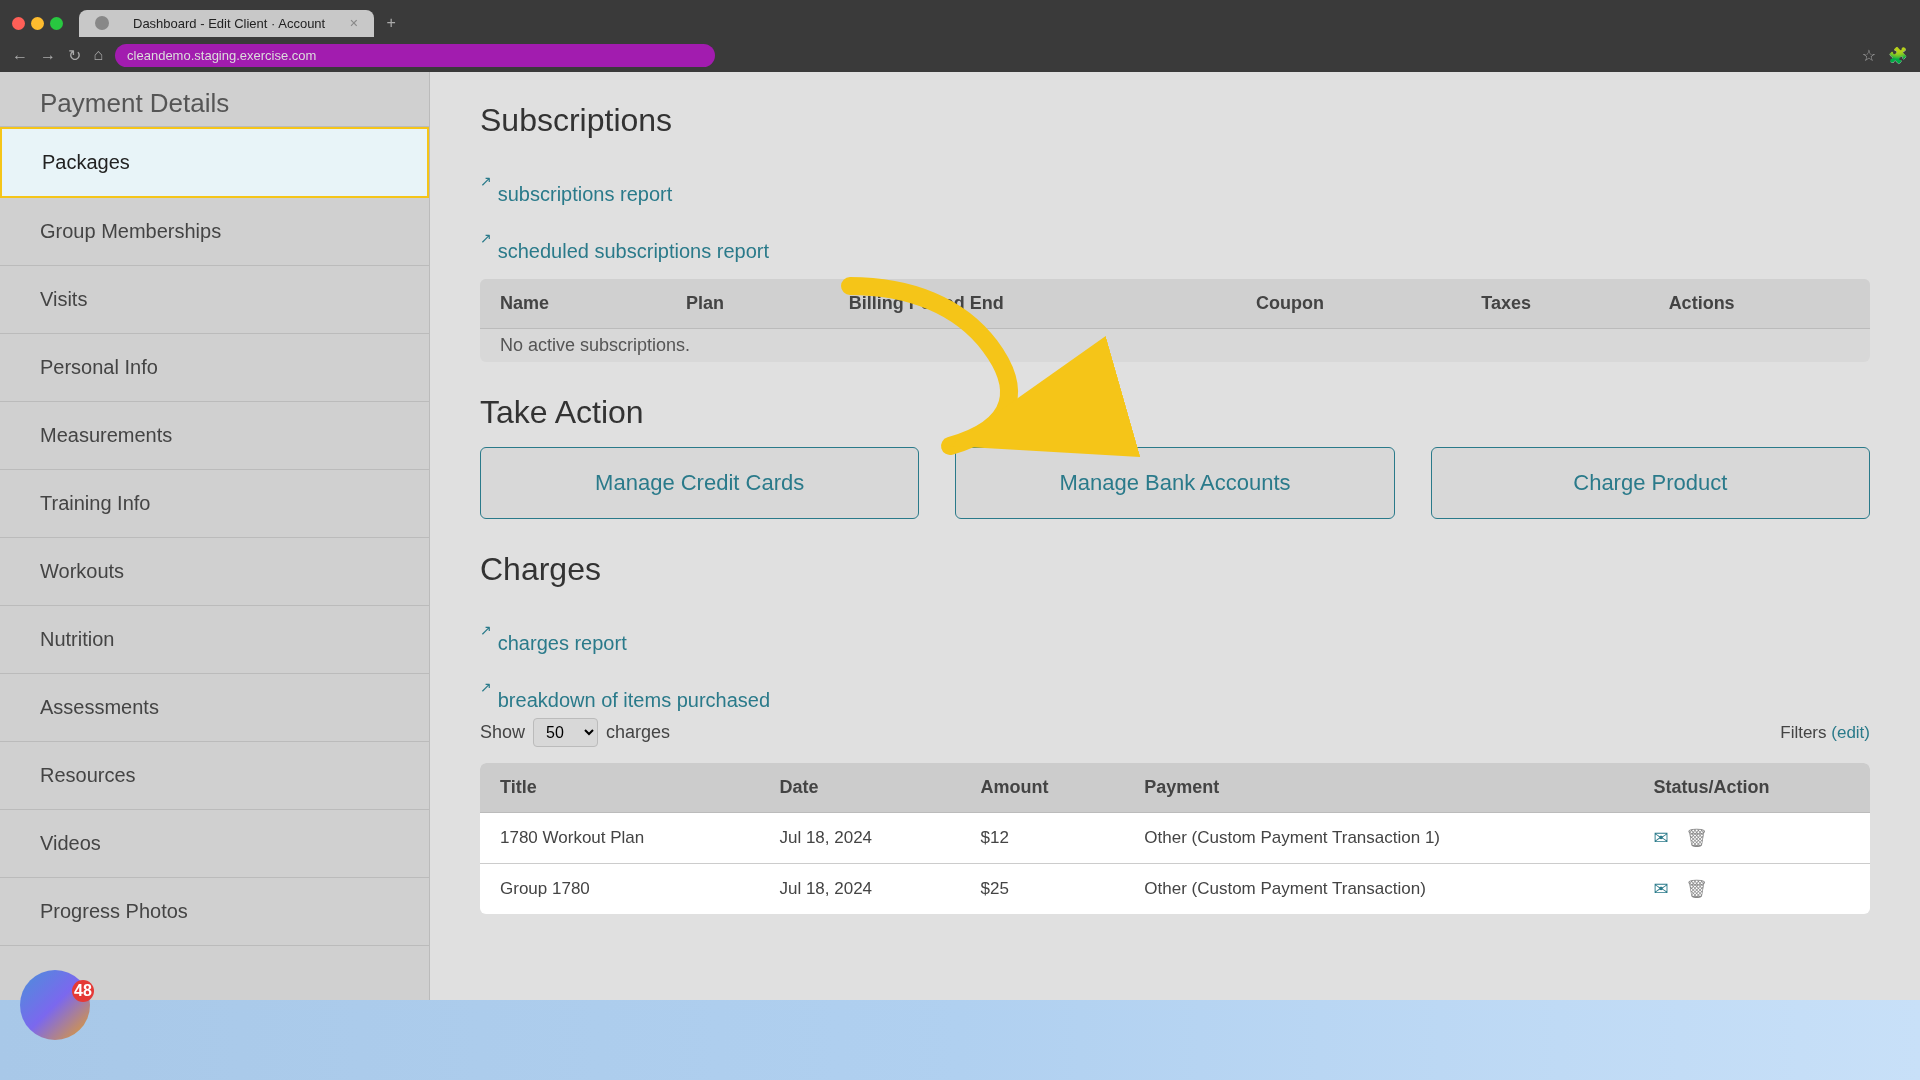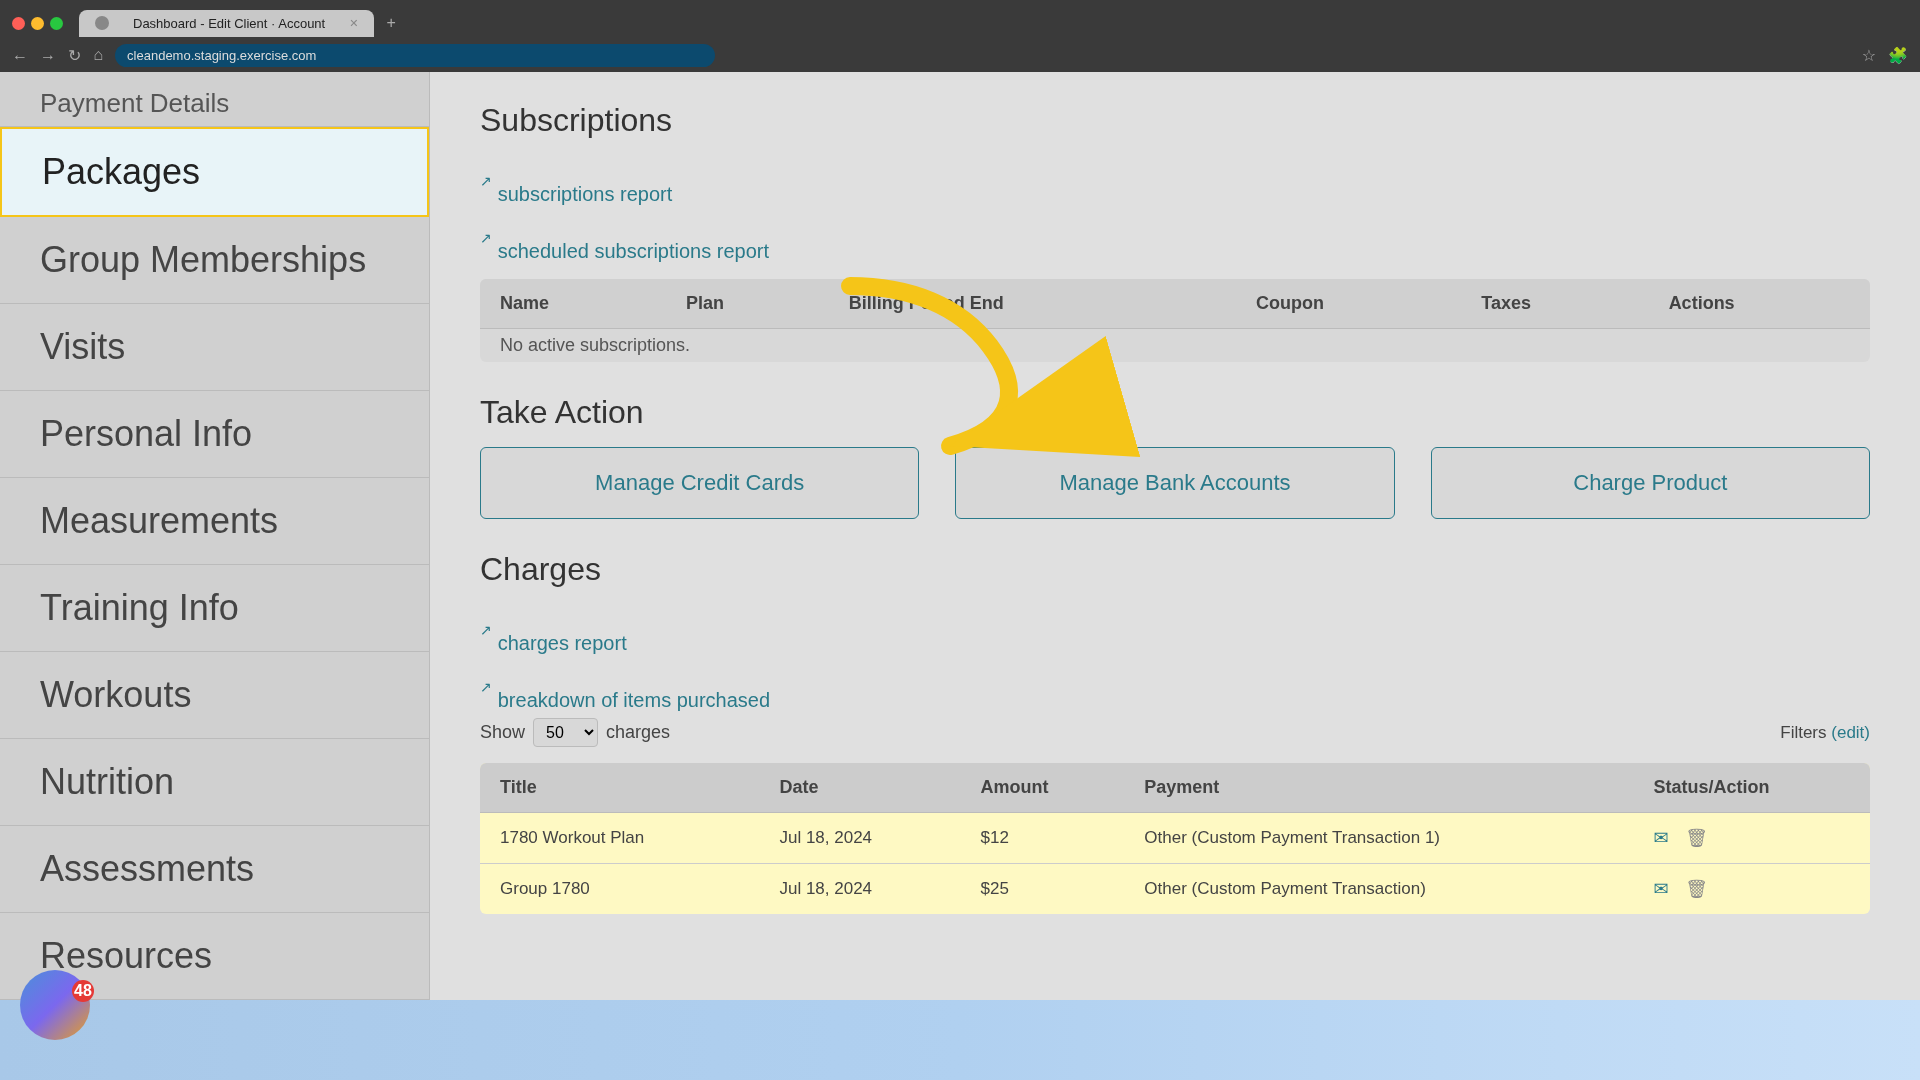--- a/index.html
+++ b/index.html
@@ -45,21 +45,21 @@
       display: flex;
       align-items: center;
       padding: 4px 12px;
       gap: 12px;
       height: 34px;
       background: #3a3a3a;
     }
     .nav-btn { color: #aaa; font-size: 16px; cursor: pointer; background: none; border: none; }
     .address-input {
       flex: 1;
-      background: #0c4a6e;
+      background: #a21caf;
       border: none;
       border-radius: 16px;
       padding: 4px 12px;
       color: #ddd;
       font-size: 13px;
       max-width: 600px;
     }
     .browser-icons { display: flex; gap: 12px; align-items: center; margin-left: auto; color: #aaa; font-size: 16px; }
 
     
@@ -74,21 +74,21 @@
     .sidebar {
       width: 430px;
       background: #d0d0d0;
       border-right: 1px solid #bbb;
       overflow-y: auto;
       padding-top: 0;
       flex-shrink: 0;
     }
     .sidebar-item {
       padding: 22px 40px;
-      font-size: 36px;
+      font-size: 20px;
       color: #444;
       border-bottom: 1px solid #bbb;
       cursor: pointer;
       font-weight: 400;
     }
     .sidebar-item.active {
       background: #e8f4f8;
       border: 2px solid #f5c518;
       color: #222;
       font-weight: 500;
@@ -204,21 +204,21 @@
     }
     .filters-edit {
       color: #2a7a8a;
       cursor: pointer;
     }
 
     
     .charges-table {
       width: 100%;
       border-collapse: collapse;
-      background: #fef9c3;
+      background: #ffffff;
       border-radius: 6px;
       overflow: hidden;
     }
     .charges-table th {
       padding: 14px 20px;
       text-align: left;
       font-size: 18px;
       font-weight: 600;
       color: #444;
       background: #cccccc;

